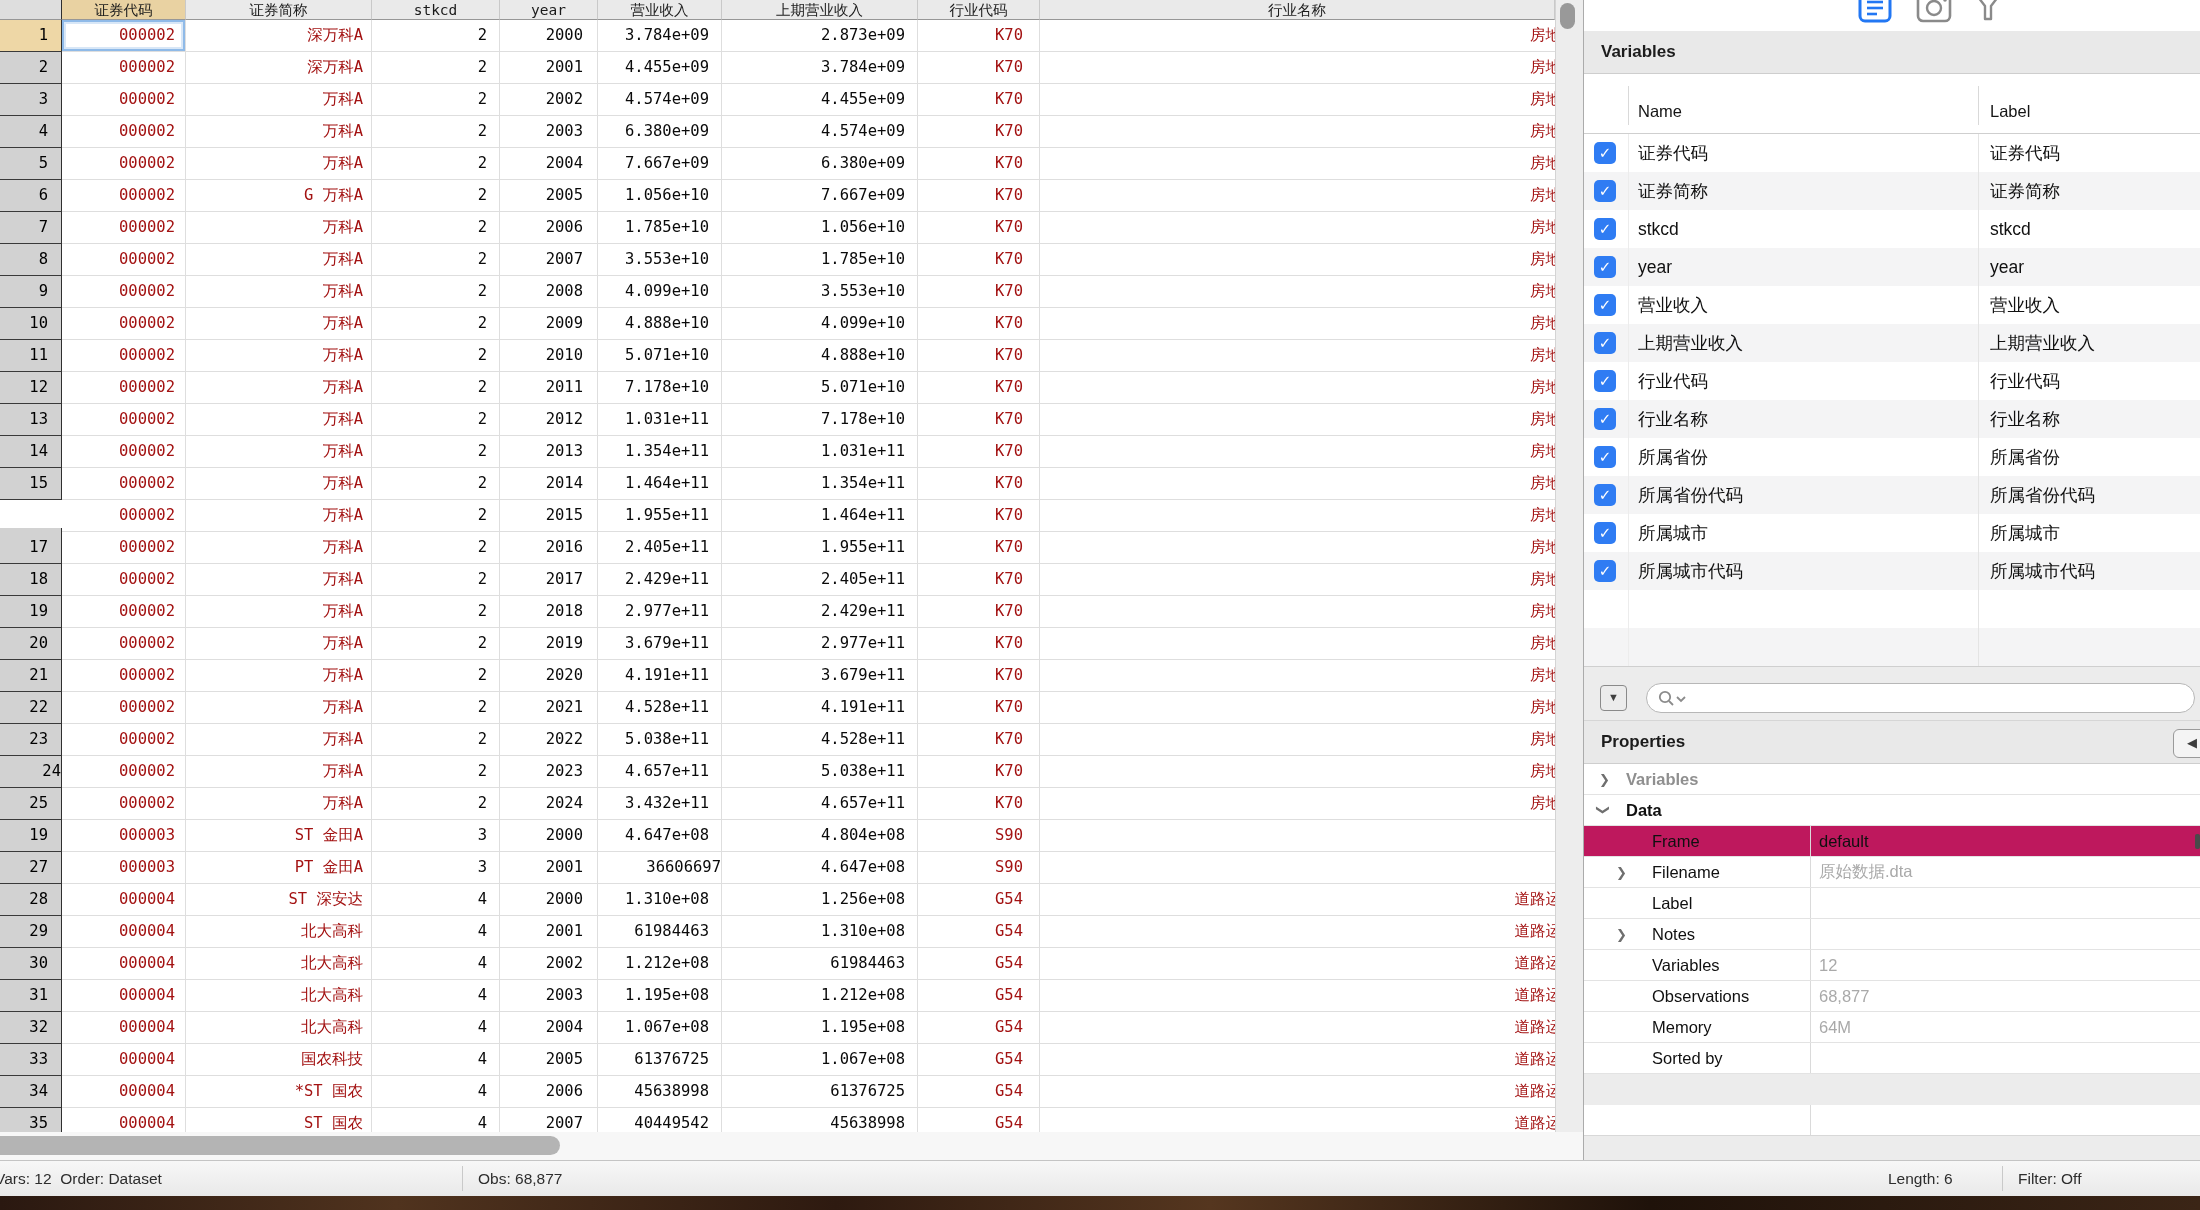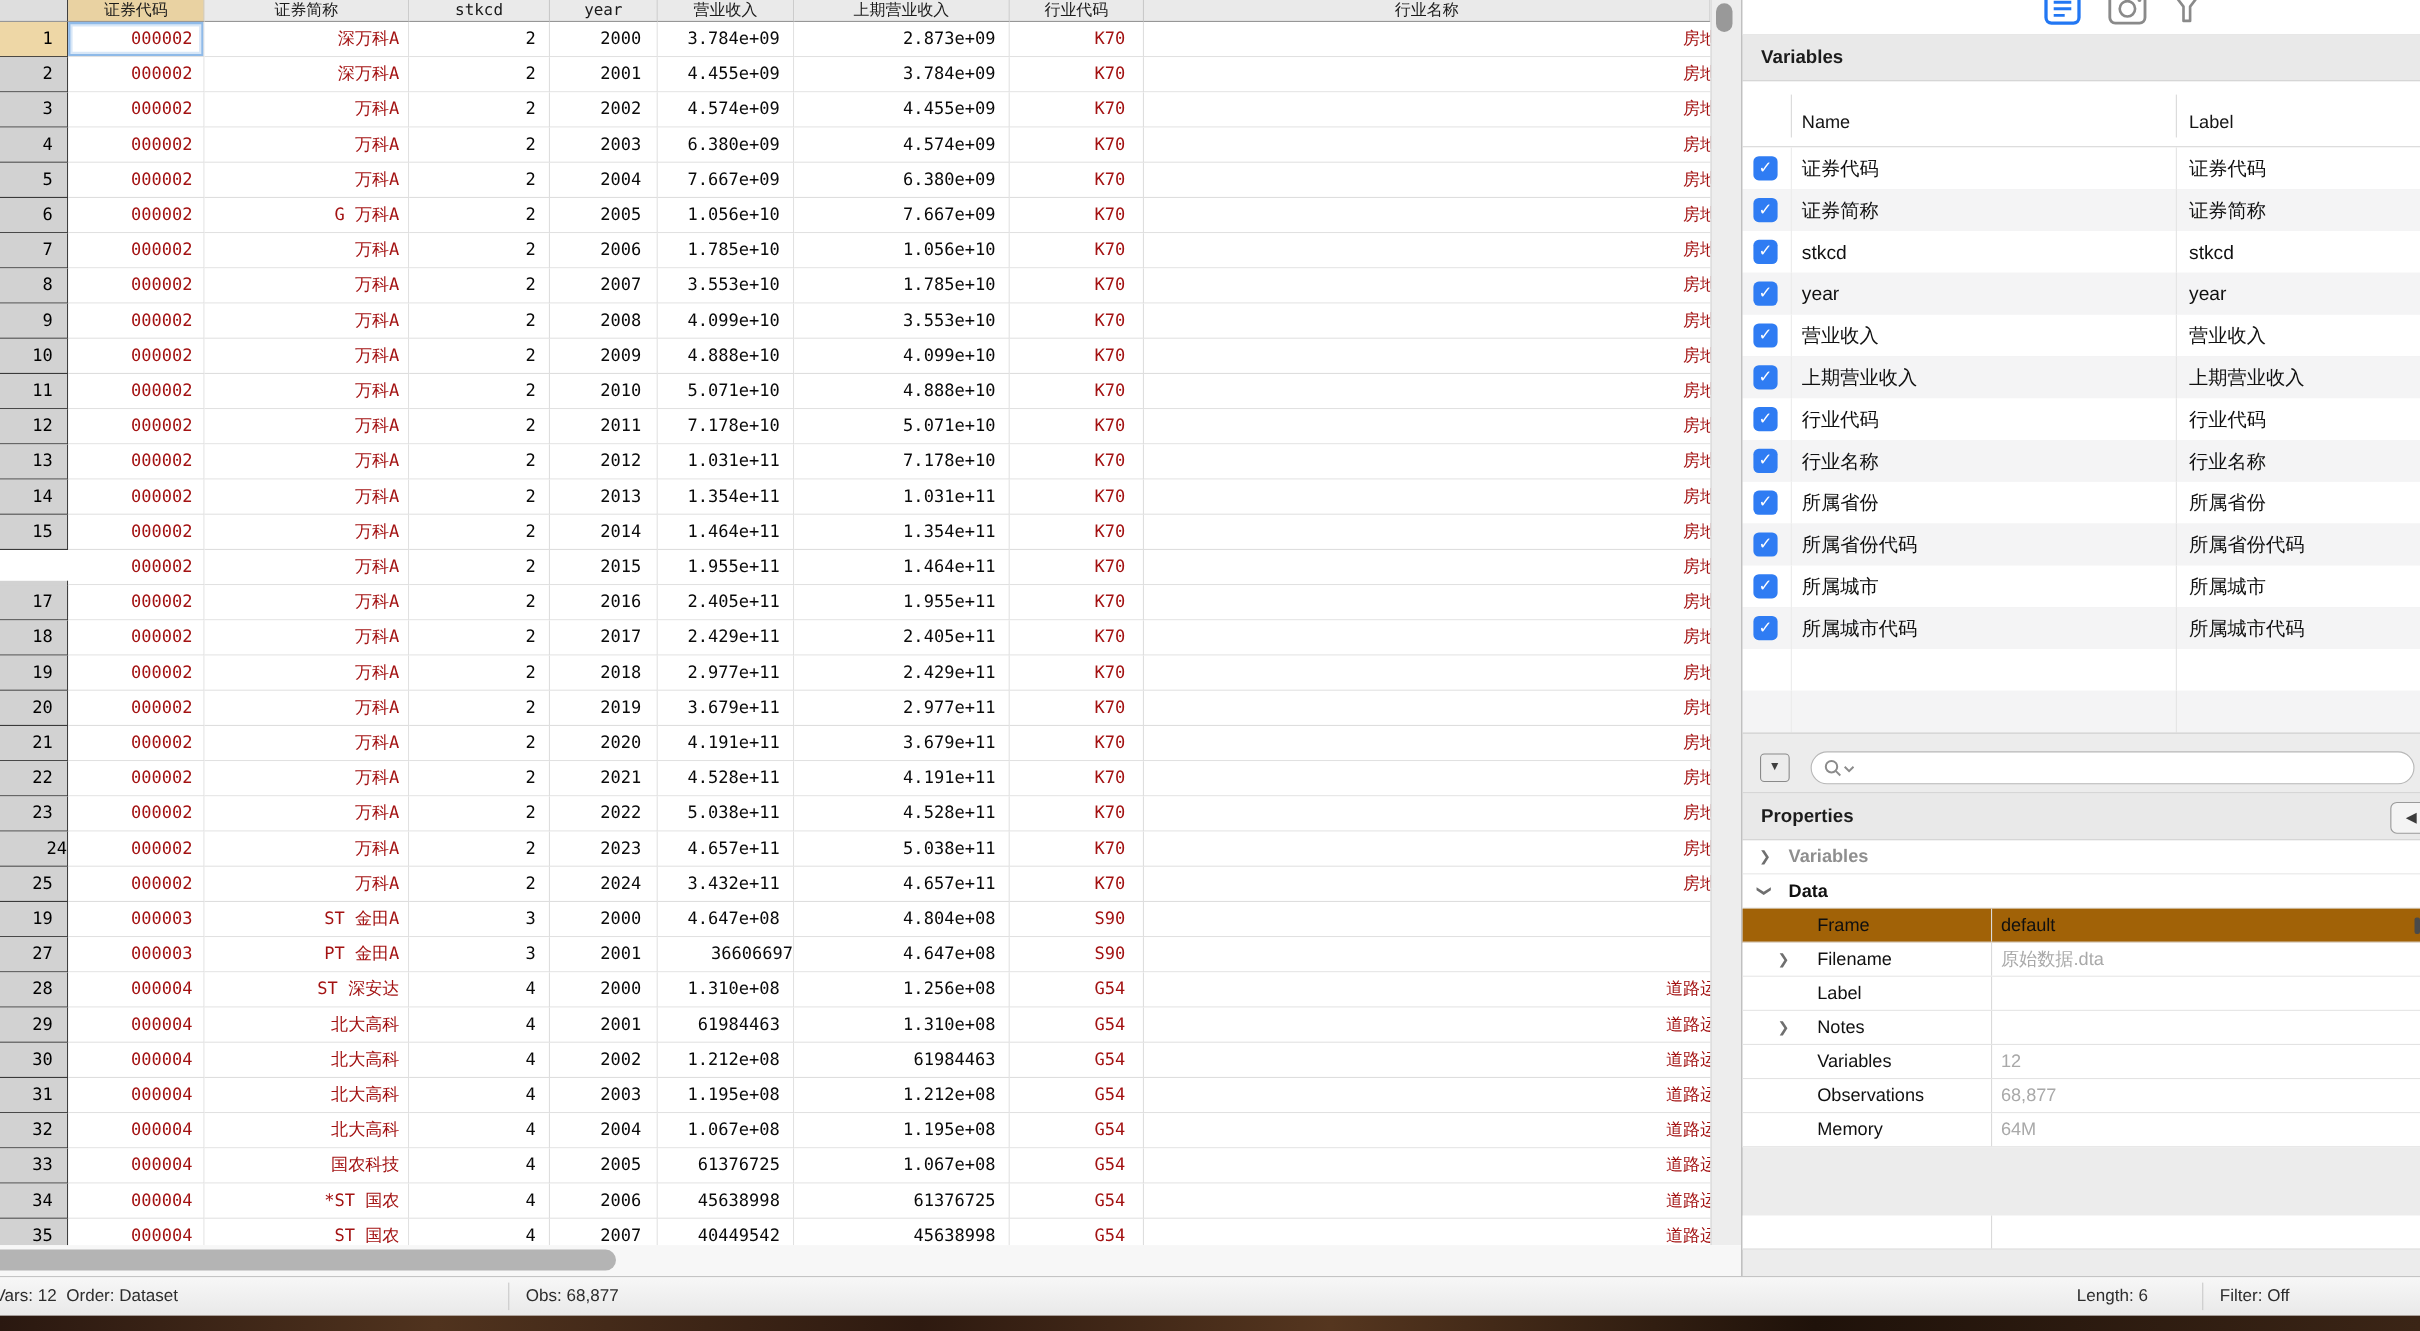--- a/index.html
+++ b/index.html
@@ -61,21 +61,21 @@
               box-sizing:border-box;color:#3f3f3f;font-size:11px;text-align:center;line-height:23px;background:transparent;}
   .search-pill{position:absolute;left:62px;top:16px;width:549px;height:30px;border:1px solid #b7b7b7;border-radius:15px;
                background:#fff;box-sizing:border-box;}
   .search-pill svg{position:absolute;left:11px;top:6px;}
 
   .collapse-btn{position:absolute;left:589px;top:8px;width:38px;height:29px;border:1.5px solid #9a9a9a;border-radius:6px;
                 box-sizing:border-box;background:#f4f4f4;color:#3c3c3c;font-size:13px;text-align:center;line-height:26px;}
 
   .props{position:absolute;left:0;top:764px;width:617px;}
   .prow{position:relative;height:31px;background:#fff;border-bottom:1px solid #e3e3e3;box-sizing:border-box;}
-  .prow.sel{background:#a16207;}
+  .prow.sel{background:#be185d;}
   .prow .divl{position:absolute;left:226px;top:0;bottom:0;width:1px;background:#dadada;}
   .pchev{position:absolute;top:0;bottom:0;display:flex;align-items:center;font-size:13px;color:#6f6f6f;}
   .pchev.sec{left:15px;}
   .pchev.child{left:32px;}
   .pchev.down{transform:rotate(90deg);transform-origin:center;}
   .plab{position:absolute;top:0;bottom:0;display:flex;align-items:center;font-size:16.5px;color:#101010;}
   .plab.sec{left:42px;font-weight:bold;}
   .plab.child{left:68px;}
   .plab.graysec{color:#8f8f8f;}
   .pval{position:absolute;left:235px;top:0;bottom:0;display:flex;align-items:center;font-size:16.5px;color:#101010;}
@@ -693,20 +693,25 @@
         <div class="prow">
           <div class="divl"></div>
           <div class="plab child">Observations</div>
           <div class="pval muted">68,877</div>
         </div>
         <div class="prow">
           <div class="divl"></div>
           <div class="plab child">Memory</div>
           <div class="pval muted">64M</div>
         </div>
+        <div class="prow">
+          <div class="divl"></div>
+          <div class="plab child">Sorted by</div>
+          <div class="pval"></div>
+        </div>
       </div>
     <div class="props-tail">
         <div class="divl"></div>
       </div>
   </div>
 
   <div class="statusbar">
     <div class="st" style="left:-5px">Vars: 12  Order: Dataset</div>
     <div class="sdiv" style="left:462px"></div>
     <div class="st" style="left:478px">Obs: 68,877</div>

